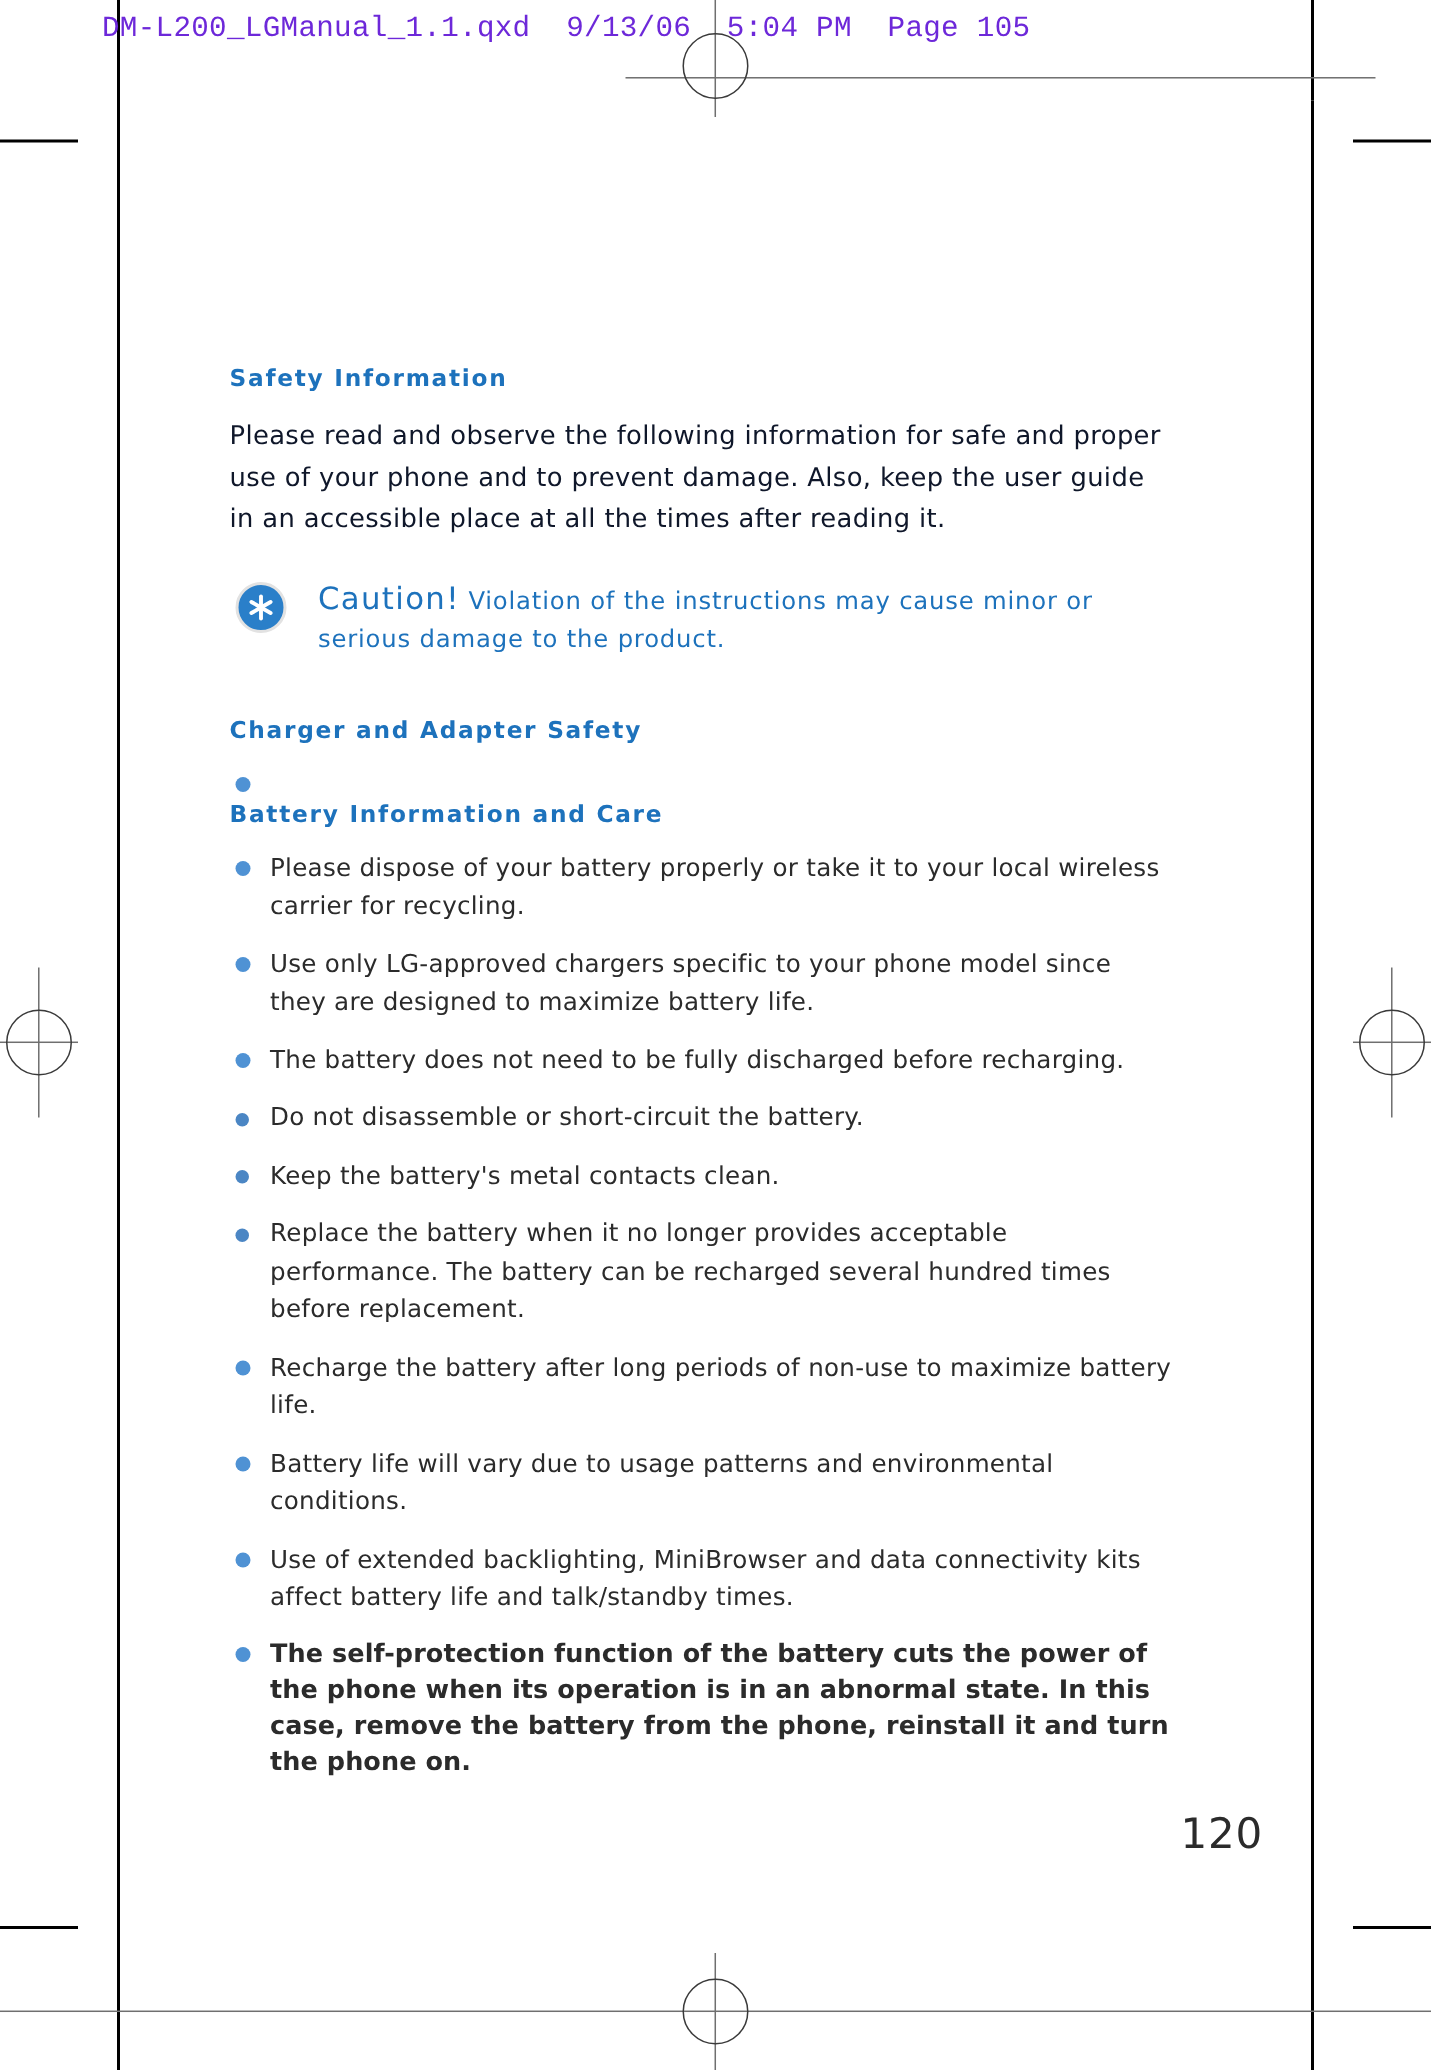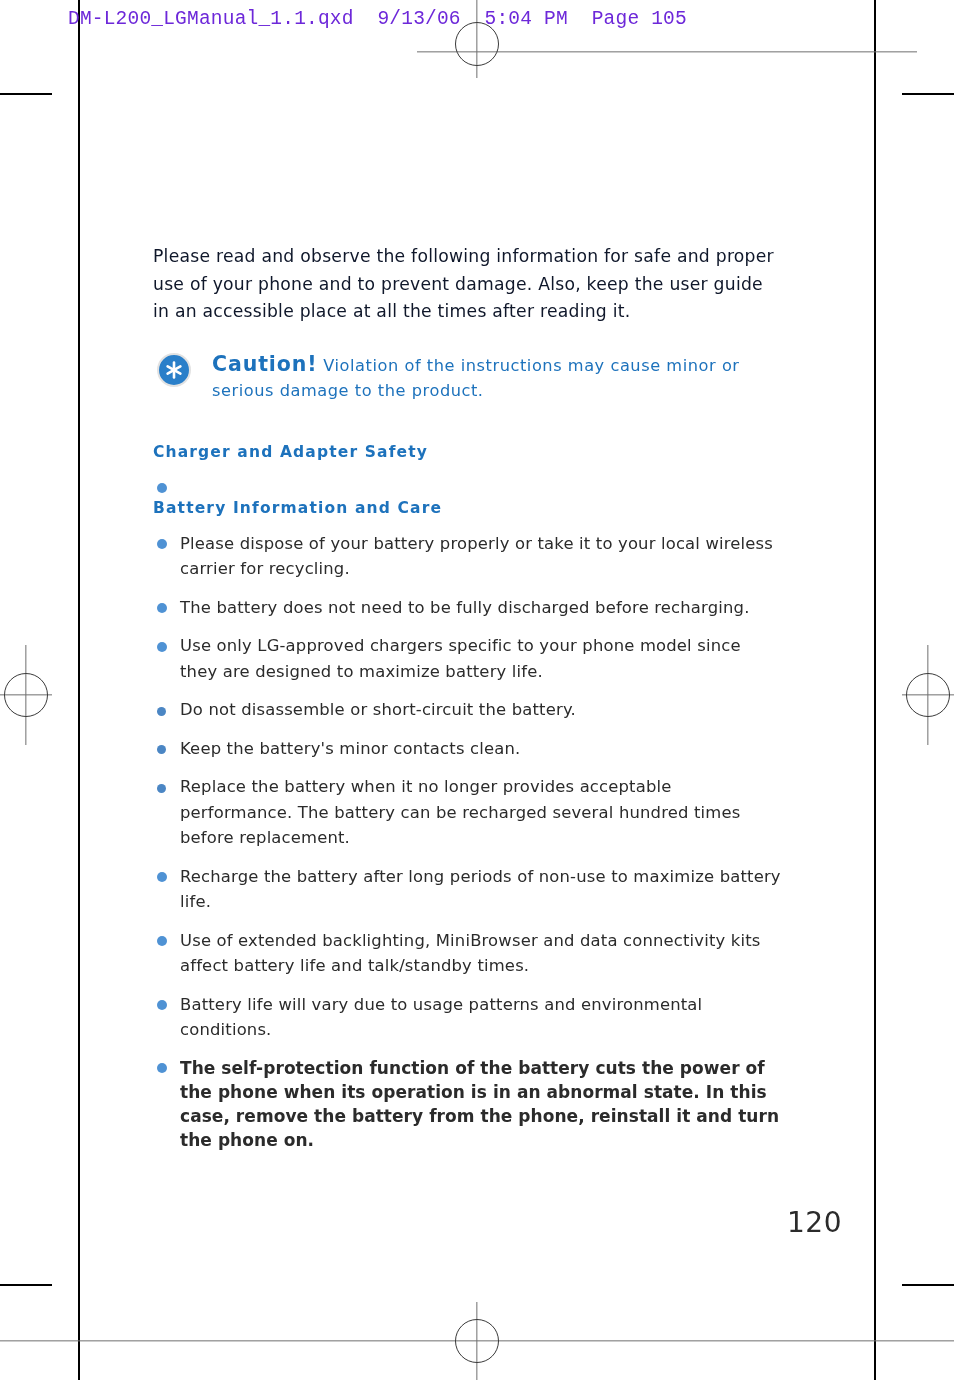--- a/index.html
+++ b/index.html
@@ -66,21 +66,21 @@
   }
   .caution-icon svg { display:block; }
   .caution-text {
     color:#1d72bc;
     font-size:16.2px;
     line-height:25px;
     letter-spacing:0.55px;
     font-family:"DejaVu Sans", sans-serif;
   }
   .caution-word {
-    font-size:20.5px; font-weight:bold; letter-spacing:0.9px;
+    font-size:20.5px; font-weight:normal; letter-spacing:0.9px;
   }
 
   
   ul.blist { list-style:none; }
   ul.blist li {
     position:relative;
     padding-left:27px;
     margin-bottom:13px;
     color:#2b2b2b;
     font-size:16.4px;
@@ -145,20 +145,21 @@
 <div class="regmark" style="left:427px; top:0px; width:100px; height:78px;">
   <div class="rv"></div>
   <div class="rh" style="left:-10px; width:500px; right:auto; top:52px;"></div>
   <div class="circ" style="top:56%;"></div>
 </div>
 
 <div class="slug">DM-L200_LGManual_1.1.qxd  9/13/06  5:04 PM  Page 105</div>
 
 <div class="content">
 
+  <h2 class="sec sec-safety">Safety Information</h2>
 
   <p class="intro">Please read and observe the following information for safe and proper use of your phone and to prevent damage. Also, keep the user guide in an accessible place at all the times after reading it.</p>
 
   <div class="caution">
     <span class="caution-icon">
       <svg width="20" height="20" viewBox="0 0 20 20" aria-hidden="true">
         <g stroke="#ffffff" stroke-width="2.6" stroke-linecap="round">
           <line x1="10" y1="2.6" x2="10" y2="17.4"></line>
           <line x1="3.6" y1="6.3" x2="16.4" y2="13.7"></line>
           <line x1="3.6" y1="13.7" x2="16.4" y2="6.3"></line>
@@ -174,26 +175,26 @@
   <h2 class="sec sec-charger">Charger and Adapter Safety</h2>
 
   <ul class="blist">
     <li><span class="dot"></span></li>
   </ul>
 
   <h2 class="sec sec-battery">Battery Information and Care</h2>
 
   <ul class="blist">
     <li><span class="dot"></span><span>Please dispose of your battery properly or take it to your local wireless carrier for recycling.</span></li>
+    <li><span class="dot"></span><span>Use only LG-approved chargers specific to your phone model since they are designed to maximize battery life.</span></li>
     <li><span class="dot"></span><span>The battery does not need to be fully discharged before recharging.</span></li>
-    <li><span class="dot"></span><span>Use only LG-approved chargers specific to your phone model since they are designed to maximize battery life.</span></li>
     <li class="dim"><span class="dot"></span><span>Do not disassemble or short-circuit the battery.</span></li>
-    <li class="dim"><span class="dot"></span><span>Keep the battery's minor contacts clean.</span></li>
+    <li class="dim"><span class="dot"></span><span>Keep the battery's metal contacts clean.</span></li>
     <li class="dim"><span class="dot"></span><span>Replace the battery when it no longer provides acceptable performance. The battery can be recharged several hundred times before replacement.</span></li>
     <li><span class="dot"></span><span>Recharge the battery after long periods of non-use to maximize battery life.</span></li>
+    <li><span class="dot"></span><span>Battery life will vary due to usage patterns and environmental conditions.</span></li>
     <li><span class="dot"></span><span>Use of extended backlighting, MiniBrowser and data connectivity kits affect battery life and talk/standby times.</span></li>
-    <li><span class="dot"></span><span>Battery life will vary due to usage patterns and environmental conditions.</span></li>
     <li class="small"><span class="dot"></span><span>The self-protection function of the battery cuts the power of the phone when its operation is in an abnormal state. In this case, remove the battery from the phone, reinstall it and turn the phone on.</span></li>
   </ul>
 
 </div>
 
 <div class="folio">120</div>
 
 </body></html>

